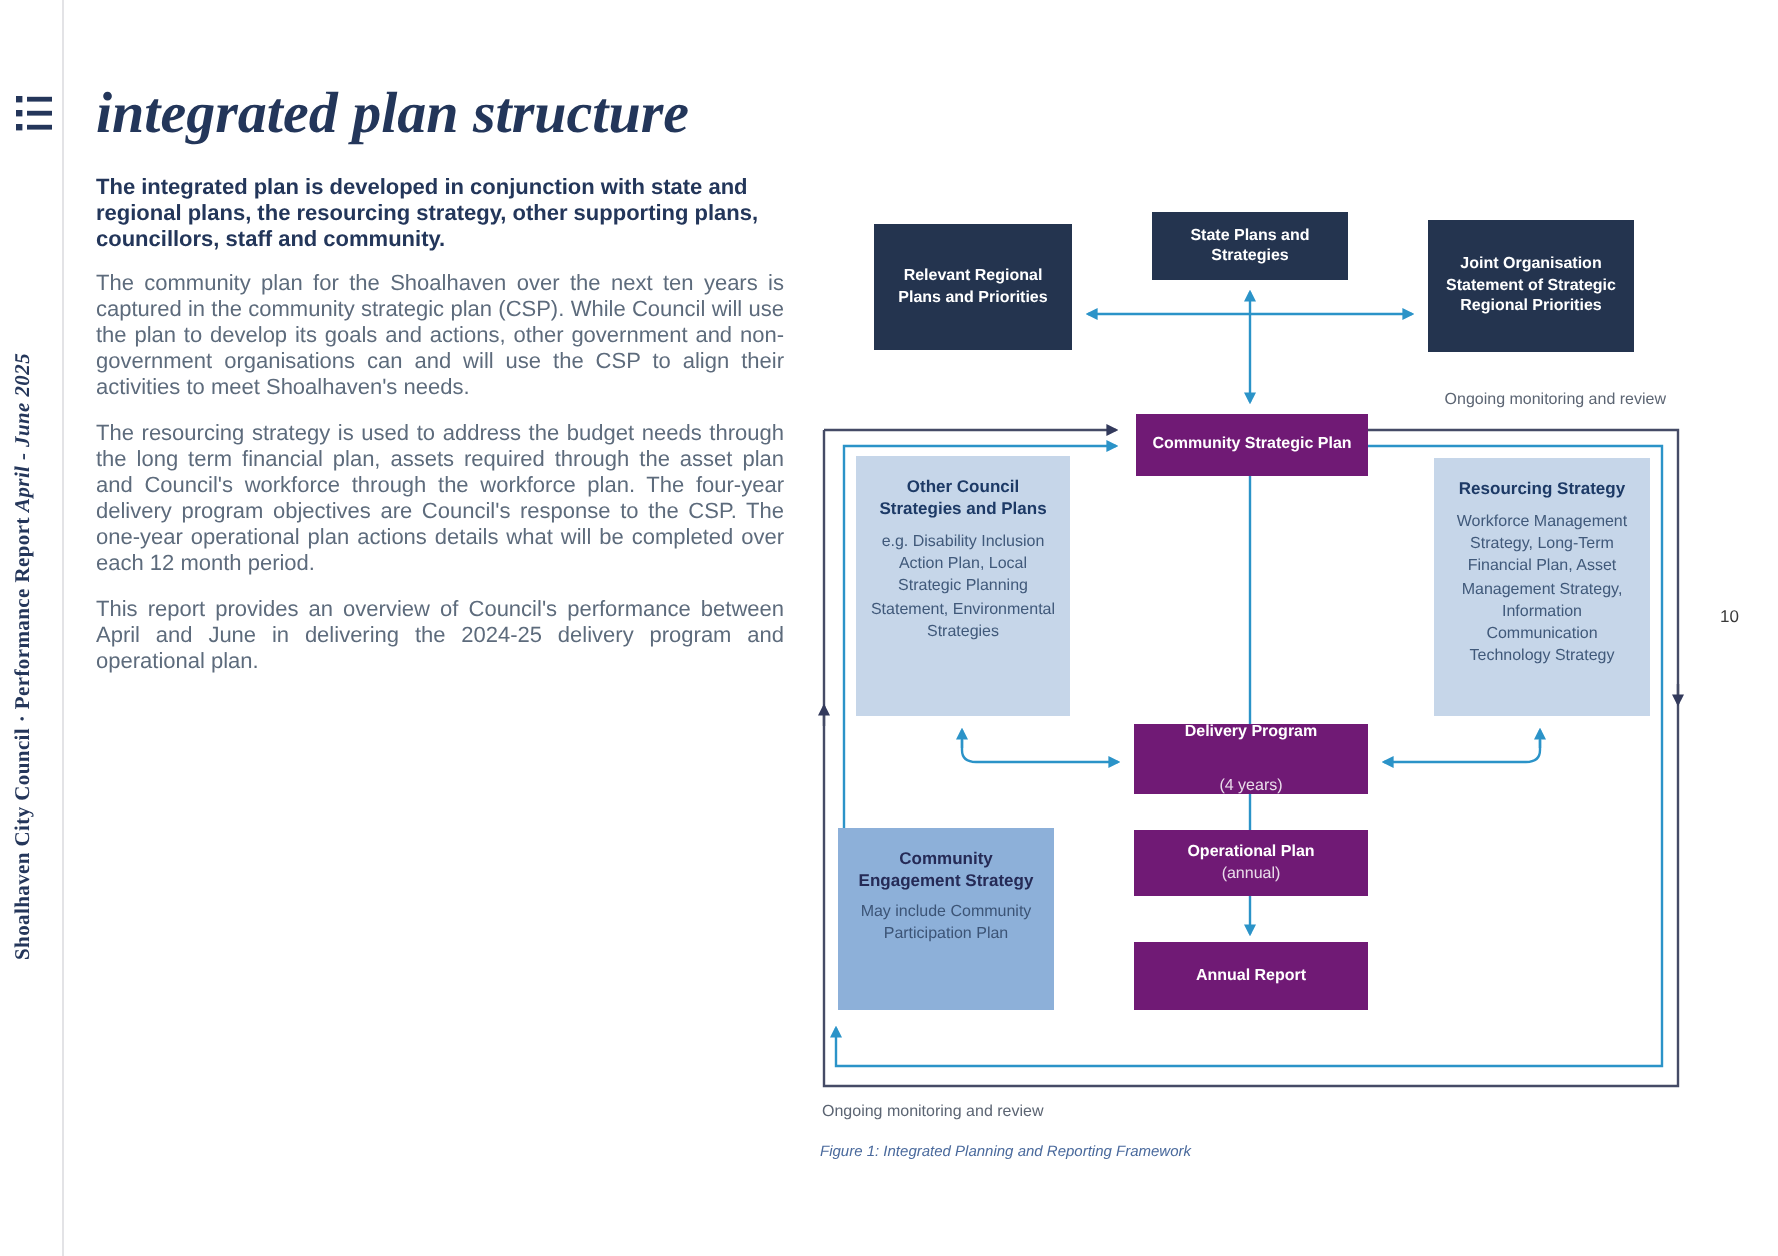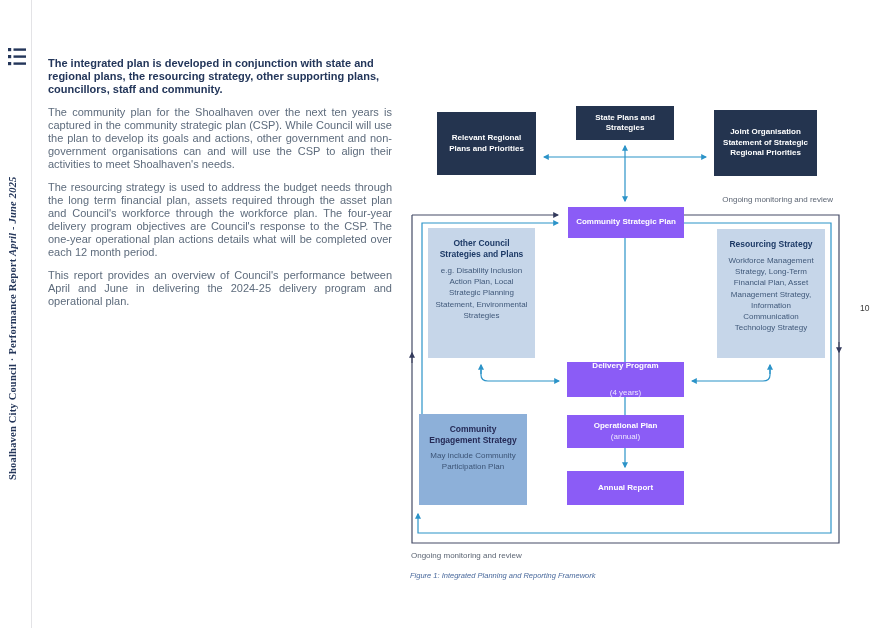--- a/index.html
+++ b/index.html
@@ -22,21 +22,21 @@
   .title .l1{font-weight:bold;font-size:30px;display:block;}
   .title .l2{font-weight:bold;font-style:italic;font-size:29px;display:block;margin-top:1px;}
   .intro{margin-top:15px;font-size:11px;font-weight:bold;color:#23365a;line-height:1.18;}
   .para{margin-top:10px;font-size:11px;color:#5d6b7c;line-height:1.18;text-align:justify;}
 
   
   .diagram{position:absolute;left:408px;top:95px;width:441px;height:500px;font-size:8px;}
   .dbox{position:absolute;display:flex;flex-direction:column;align-items:center;justify-content:center;
         text-align:center;box-sizing:border-box;line-height:1.3;}
   .navybox{background:#24344f;color:#ffffff;font-weight:bold;padding:3px 6px;}
-  .bluebox{background:#8b5cf6;color:#ffffff;font-weight:bold;padding:2px 4px;}
+  .bluebox{background:#701a75;color:#ffffff;font-weight:bold;padding:2px 4px;}
   .bluebox .sub{font-weight:normal;color:rgba(255,255,255,.85);}
   .lightbox{background:#c6d6e9;padding:4px 6px;justify-content:flex-start;}
   .lightbox .bt{font-weight:bold;color:#1d3a66;font-size:8.5px;margin-top:6px;line-height:1.3;}
   .lightbox .bb{color:#40597a;font-size:8px;margin-top:5px;line-height:1.4;}
   .medbox{background:#8db0d9;padding:4px 6px;justify-content:flex-start;align-items:center;}
   .medbox .bt{font-weight:bold;color:#252a56;font-size:8.5px;margin-top:6px;line-height:1.3;}
   .medbox .bb{color:#3c5476;font-size:8px;margin-top:4px;line-height:1.4;}
   .svglayer{position:absolute;left:0;top:0;width:441px;height:500px;}
 
   .monitor-top{position:absolute;top:100px;right:16px;font-size:8px;color:#5c6573;}
@@ -62,20 +62,21 @@
       </g>
     </svg>
   </span>
 
   <div class="sidebar-text">
     <span>Shoalhaven City Council · Performance Report</span>&nbsp;<span class="it">April - June 2025</span>
   </div>
 
   <div class="main-col">
     <div class="title">
+      <span class="l2">integrated plan structure</span>
     </div>
     <div class="intro">The integrated plan is developed in conjunction with state and regional plans, the resourcing strategy, other supporting plans, councillors, staff and community.</div>
     <div class="para">The community plan for the Shoalhaven over the next ten years is captured in the community strategic plan (CSP). While Council will use the plan to develop its goals and actions, other government and non-government organisations can and will use the CSP to align their activities to meet Shoalhaven's needs.</div>
     <div class="para">The resourcing strategy is used to address the budget needs through the long term financial plan, assets required through the asset plan and Council's workforce through the workforce plan. The four-year delivery program objectives are Council's response to the CSP. The one-year operational plan actions details what will be completed over each 12 month period.</div>
     <div class="para">This report provides an overview of Council's performance between April and June in delivering the 2024-25 delivery program and operational plan.</div>
   </div>
 
   <div class="diagram">
 
     <svg class="svglayer" viewBox="0 0 441 500">

